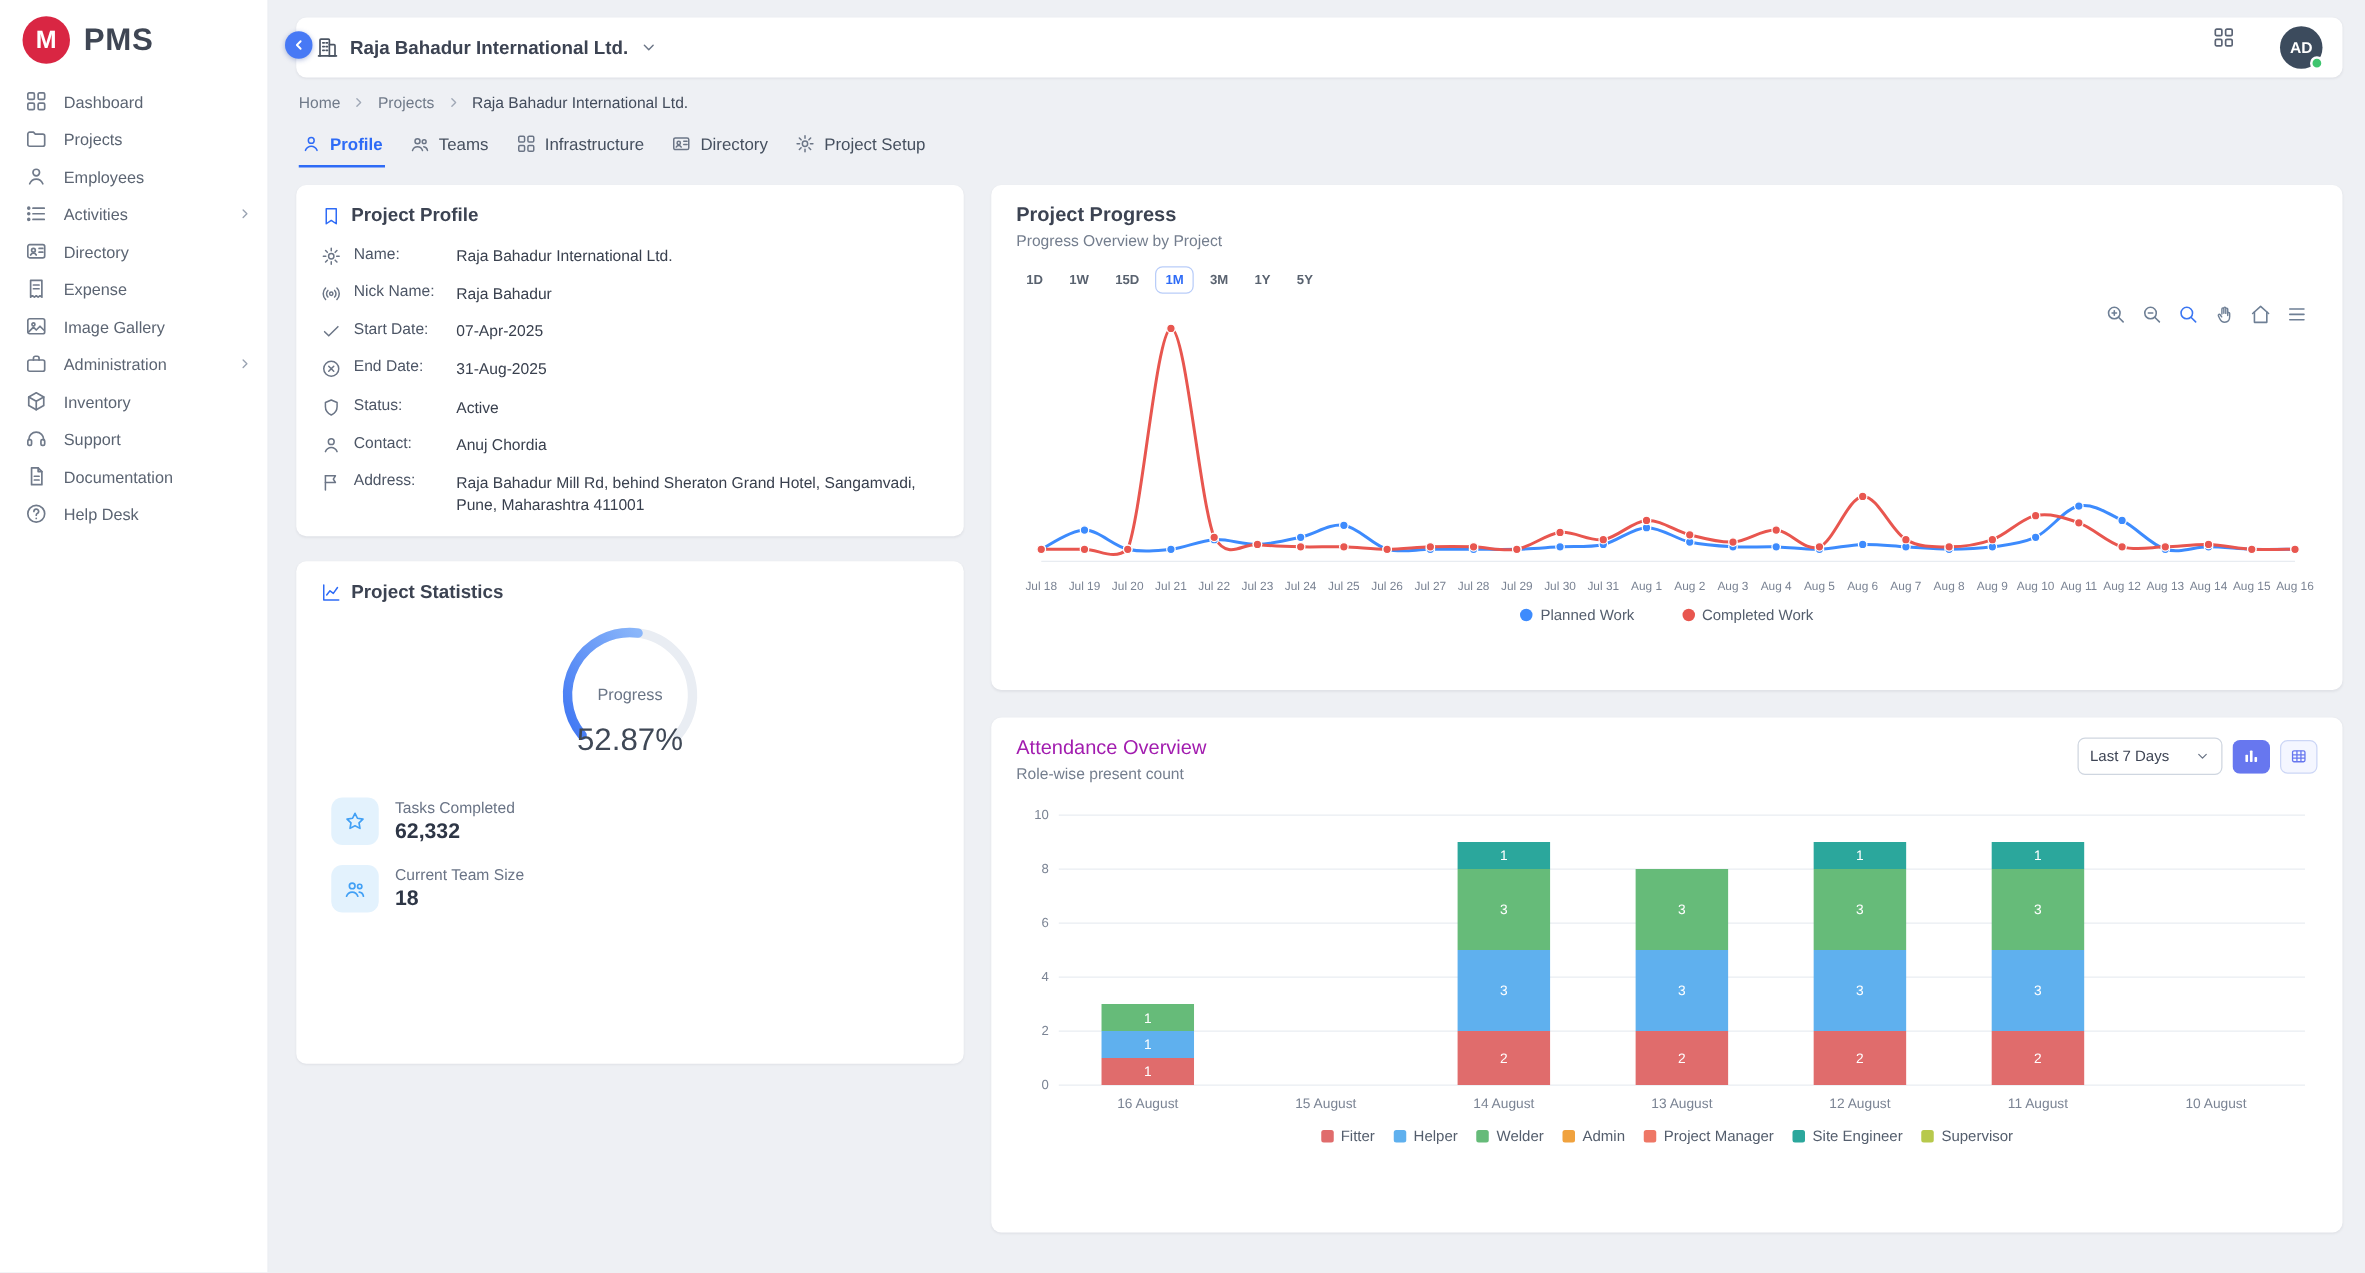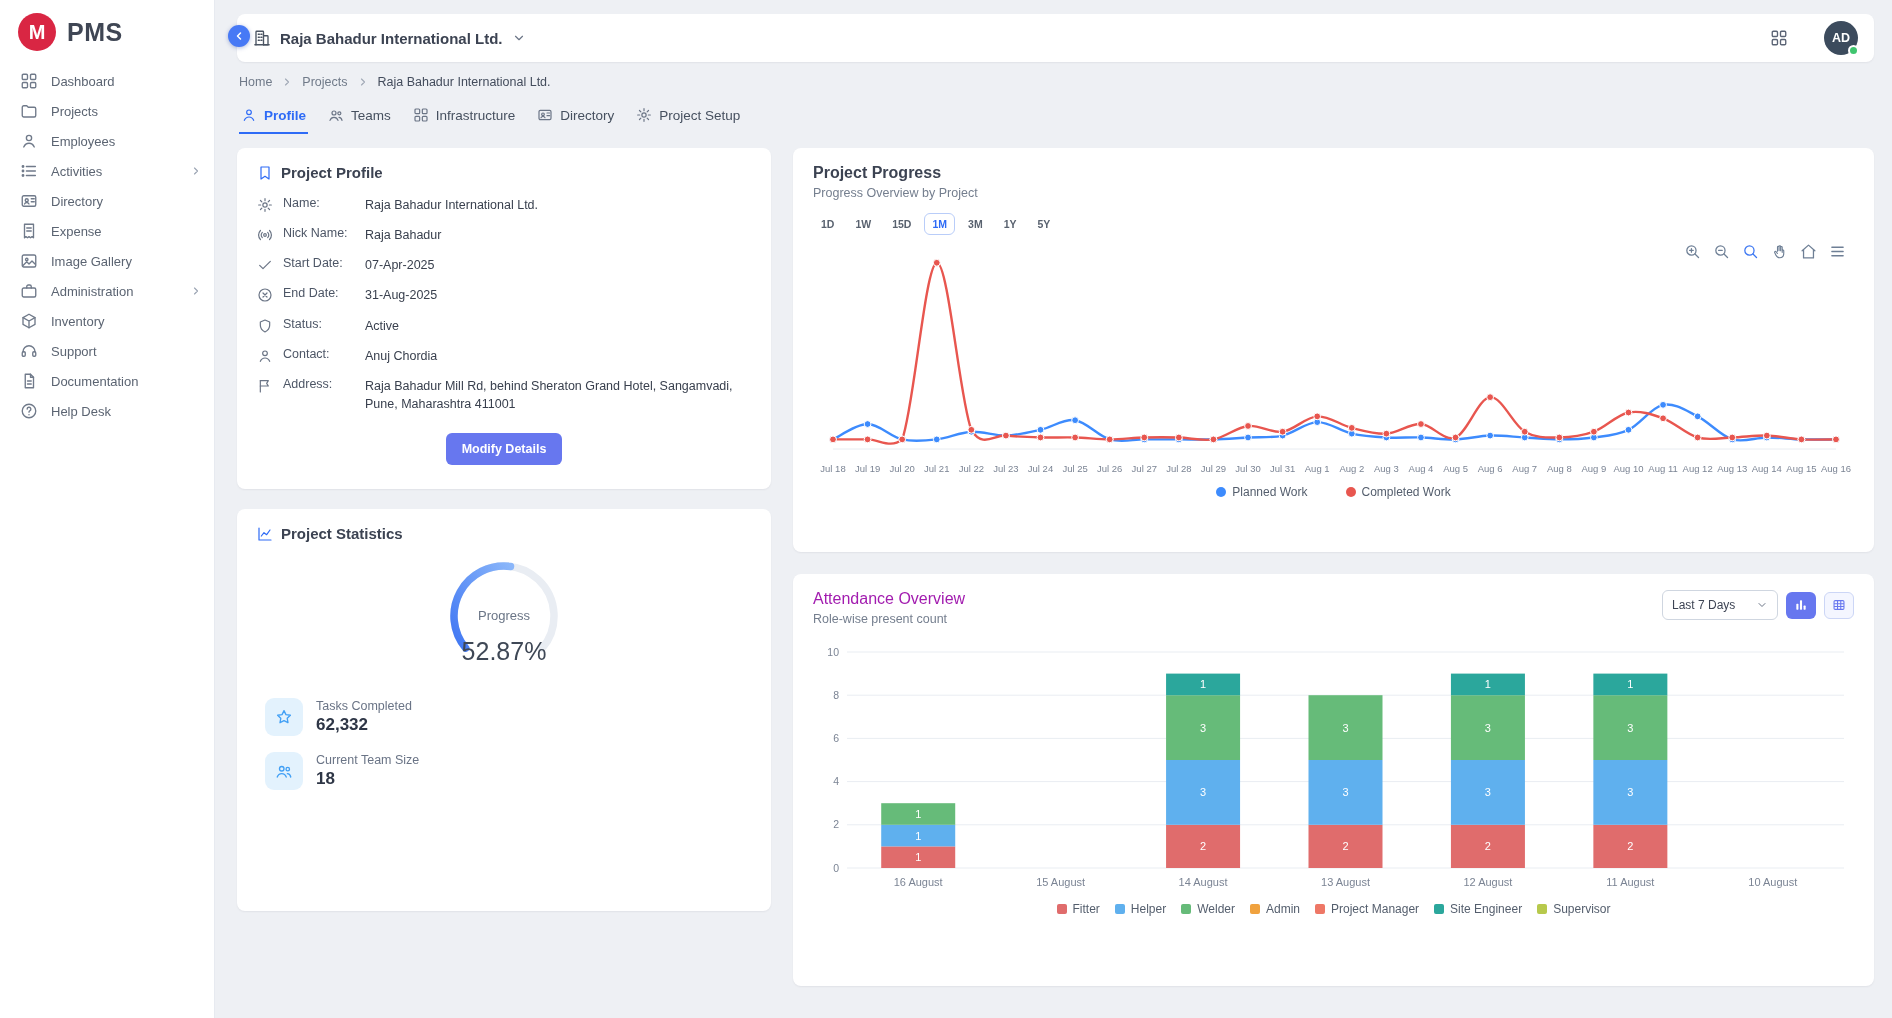--- a/index.html
+++ b/index.html
@@ -45,21 +45,21 @@
 
   
   .main { margin-left: 215px; padding: 14px 18px 0 22px; height: 100%; }
 
   .topbar {
     height: 48px; background: #fff; border-radius: 8px; box-shadow: 0 1px 2px rgba(16,24,40,.06);
     display: flex; align-items: center; padding: 0 16px;
   }
   .tb-left { display: flex; align-items: center; gap: 9px; cursor: pointer; color: #4b5563; }
   .tb-title { font-size: 15px; font-weight: 700; color: #3c4352; }
-  .tb-right { margin-left: auto; display: flex; align-items: center; gap: 36px; }
+  .tb-right { margin-left: auto; display: flex; align-items: flex-start; gap: 36px; }
   .apps-btn { color: #5b6475; cursor: pointer; display: flex; }
   .avatar {
     position: relative; width: 34px; height: 34px; border-radius: 50%; background: #3c4b5d;
     color: #fff; font-size: 12.5px; font-weight: 700; display: flex; align-items: center; justify-content: center; cursor: pointer;
   }
   .avatar .dot { position: absolute; right: -1px; bottom: -1px; width: 11px; height: 11px; border-radius: 50%; background: #3fc56f; border: 2px solid #fff; }
 
   .breadcrumb { margin: 13px 2px 0; display: flex; align-items: center; gap: 9px; font-size: 12.5px; color: #707a89; }
   .bc-link { cursor: pointer; }
   .bc-current { color: #434c5c; }
@@ -445,23 +445,20 @@
             <span class="pf-value">Anuj Chordia</span>
 
             <span class="pf-icon">
                 <svg class="ic16" viewBox="0 0 24 24" fill="none" stroke="currentColor" stroke-width="1.8" stroke-linecap="round" stroke-linejoin="round">
                   <path d="M5 21V4"></path>
                   <path d="M5 4h12l-2.5 4L17 12H5"></path>
                 </svg>
               </span>
             <span class="pf-label">Address:</span>
             <span class="pf-value">Raja Bahadur Mill Rd, behind Sheraton Grand Hotel, Sangamvadi, Pune, Maharashtra 411001</span>
-          </div>
-          <div class="modify-wrap">
-            <button class="btn-primary">Modify Details</button>
           </div>
         </section>
 
         <section class="card stats-card">
           <div class="card-head">
             <span>
                 <svg class="ic16" viewBox="0 0 24 24" fill="none" stroke="currentColor" stroke-width="1.8" stroke-linecap="round" stroke-linejoin="round">
                   <path d="M3 3v18h18"></path>
                   <path d="M6.5 15l4-5 4 3 5-7"></path>
                 </svg>

